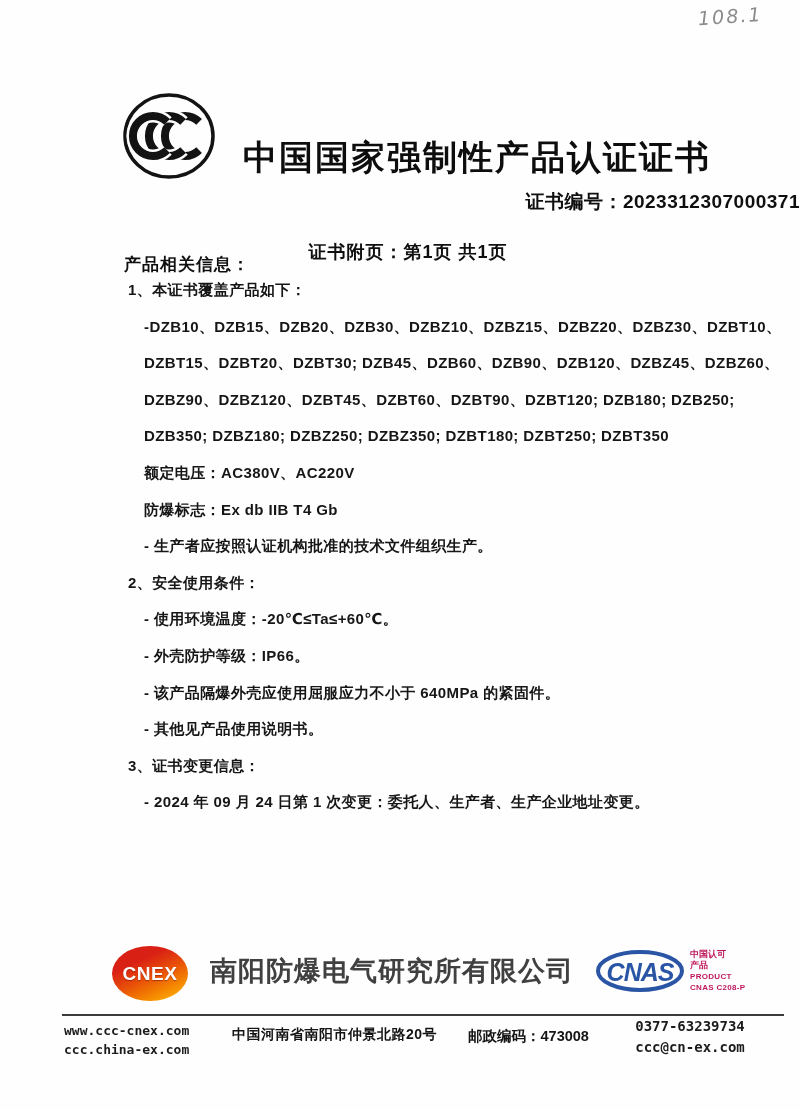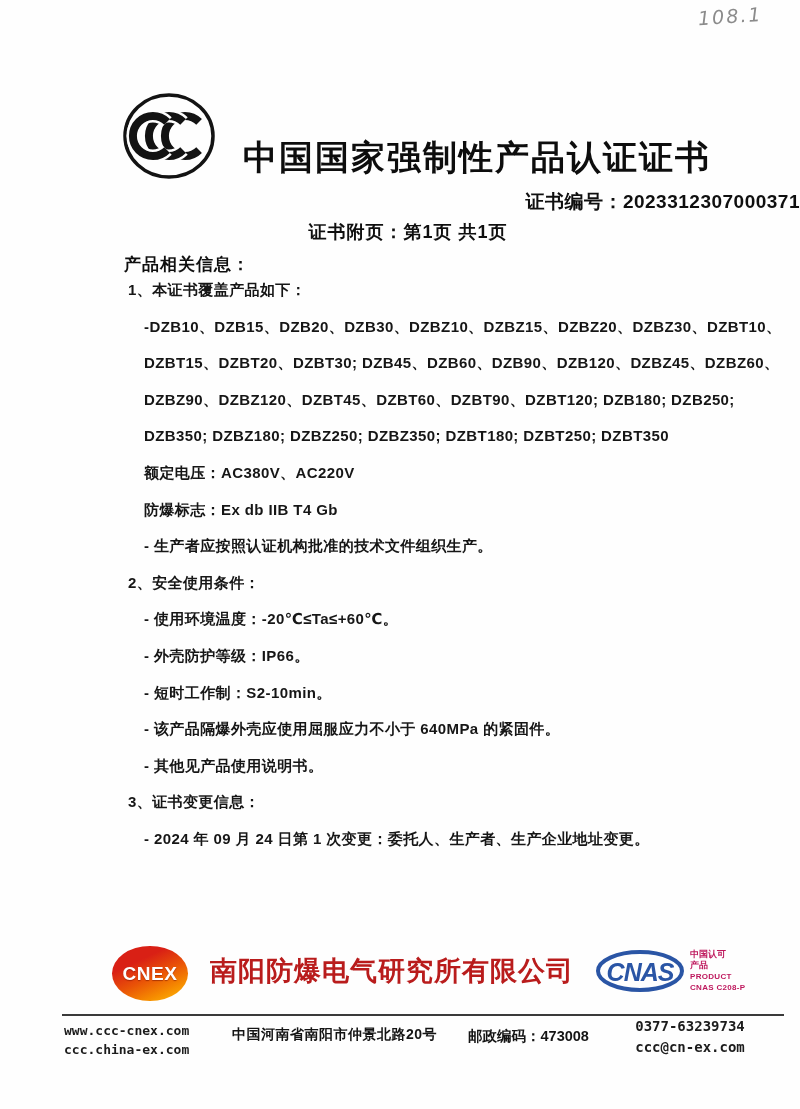--- a/index.html
+++ b/index.html
@@ -24,21 +24,21 @@
   .title{
     position:absolute;left:243px;top:112px;
     font-size:34px;font-weight:700;color:#0d0d0d;
     letter-spacing:2px;white-space:nowrap;
   }
   .cert-line{
     position:absolute;left:0;right:0;text-align:center;
     font-weight:700;white-space:nowrap;color:#0f0f0f;
   }
   .cert-number-line{top:189px;font-size:19px;letter-spacing:0.5px;text-align:right;}
-  .cert-appendix-line{top:220px;font-size:18px;letter-spacing:1px;padding-left:16px;}
+  .cert-appendix-line{top:240px;font-size:18px;letter-spacing:1px;padding-left:16px;}
   .section-heading{
     position:absolute;left:124px;top:253px;
     font-size:17px;font-weight:800;letter-spacing:1px;color:#0f0f0f;
   }
   .body-lines{position:absolute;left:128px;top:272px;width:640px;}
   .body-line{
     font-size:15px;line-height:36.6px;font-weight:600;
     letter-spacing:0.4px;white-space:nowrap;color:#161616;
   }
   .body-line.indent-1{margin-left:16px;}
@@ -53,21 +53,21 @@
     background:linear-gradient(155deg,#d92015 30%,#e95307 55%,#f68c00 78%,#ffc10a 100%);
     display:flex;align-items:center;justify-content:center;
   }
   .cnex-logo span{
     color:#fff;font-weight:800;font-size:19px;letter-spacing:0.5px;
     text-shadow:0 1px 1px rgba(120,20,0,.55);
     font-family:"Liberation Sans","DejaVu Sans",sans-serif;
   }
   .company-name{
     position:absolute;left:210px;top:953px;
-    font-size:27px;font-weight:800;letter-spacing:1px;color:#b91c1c;
+    font-size:27px;font-weight:800;letter-spacing:1px;color:#404040;
     white-space:nowrap;
   }
   .cnas-block{position:absolute;left:594px;top:945px;display:flex;align-items:center;}
   .cnas-mark{position:relative;width:92px;height:52px;}
   .cnas-mark svg{position:absolute;left:0;top:0;}
   .cnas-mark .cnas-text{
     position:absolute;left:0;top:13px;width:92px;text-align:center;
     font-size:25px;font-weight:800;font-style:italic;color:#2a55a5;
     letter-spacing:-1px;
   }
@@ -125,21 +125,20 @@
       <div class="body-line indent-1">-DZB10、DZB15、DZB20、DZB30、DZBZ10、DZBZ15、DZBZ20、DZBZ30、DZBT10、</div>
       <div class="body-line indent-1">DZBT15、DZBT20、DZBT30; DZB45、DZB60、DZB90、DZB120、DZBZ45、DZBZ60、</div>
       <div class="body-line indent-1">DZBZ90、DZBZ120、DZBT45、DZBT60、DZBT90、DZBT120; DZB180; DZB250;</div>
       <div class="body-line indent-1">DZB350; DZBZ180; DZBZ250; DZBZ350; DZBT180; DZBT250; DZBT350</div>
       <div class="body-line indent-1">额定电压：AC380V、AC220V</div>
       <div class="body-line indent-1">防爆标志：Ex db IIB T4 Gb</div>
       <div class="body-line indent-1">- 生产者应按照认证机构批准的技术文件组织生产。</div>
       <div class="body-line indent-0">2、安全使用条件：</div>
       <div class="body-line indent-1">- 使用环境温度：-20℃≤Ta≤+60℃。</div>
       <div class="body-line indent-1">- 外壳防护等级：IP66。</div>
-      <div class="body-line indent-1">- 短时工作制：S2-10min。</div>
       <div class="body-line indent-1">- 该产品隔爆外壳应使用屈服应力不小于 640MPa 的紧固件。</div>
       <div class="body-line indent-1">- 其他见产品使用说明书。</div>
       <div class="body-line indent-0">3、证书变更信息：</div>
       <div class="body-line indent-1">- 2024 年 09 月 24 日第 1 次变更：委托人、生产者、生产企业地址变更。</div>
     </div>
 
 
   <div class="cnex-logo">
     <span>CNEX</span>
   </div>

